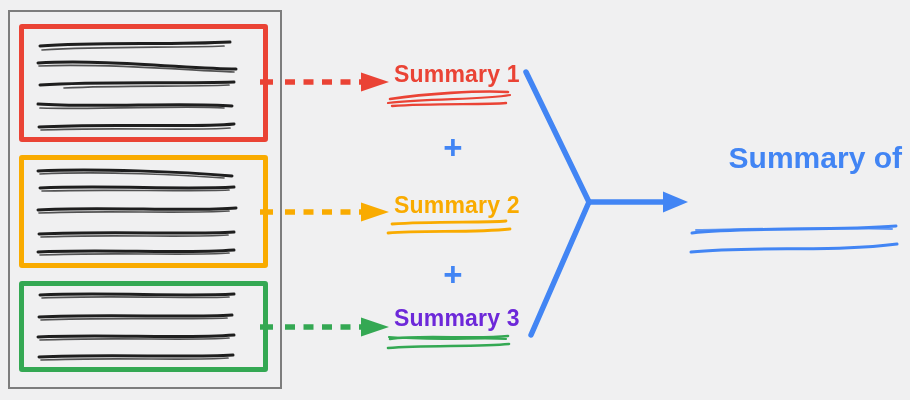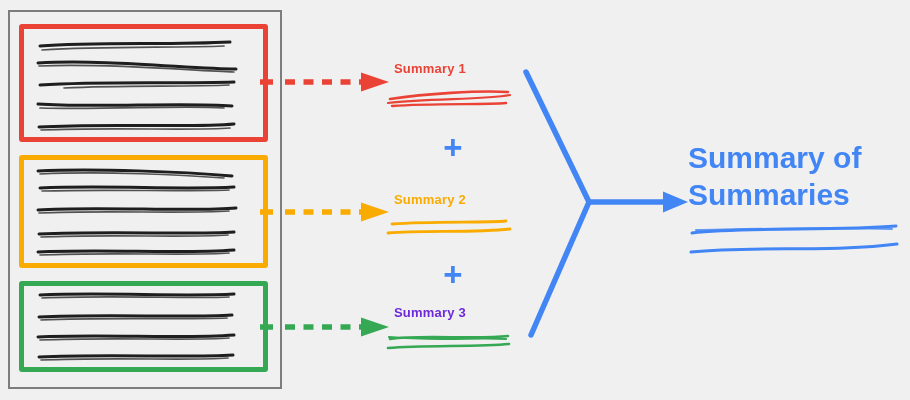--- a/index.html
+++ b/index.html
@@ -25,41 +25,41 @@
   .ink{stroke:#1e1e1e;fill:none;stroke-linecap:round;}
   .ink-main{stroke-width:3;}
   .ink-echo{stroke-width:1.7;opacity:.75;}
   
   .connector{width:136px;height:24px;}
   .connector-red{left:258px;top:70px;}
   .connector-orange{left:258px;top:200px;}
   .connector-green{left:258px;top:315px;}
   
   .summary-label{
-    left:394px;width:140px;font-size:13px;font-weight:600;letter-spacing:.2px;
+    left:394px;width:140px;font-size:23px;font-weight:600;letter-spacing:.2px;
     white-space:nowrap;
   }
   .summary-1-label{top:61px;color:#EA4335;}
   .summary-2-label{top:192px;color:#F9AB00;}
   .summary-3-label{top:305px;color:#6d28d9;}
   .underline-scribble{width:130px;height:26px;left:384px;}
   .scr-1{top:86px;}
   .scr-2{top:216px;}
   .scr-3{top:330px;}
   .plus{
     left:436px;width:34px;text-align:center;
     color:#4285F4;font-size:33px;font-weight:700;line-height:34px;
   }
   .plus-1{top:131px;}
   .plus-2{top:258px;}
   
   .merge{left:515px;top:60px;width:185px;height:290px;}
   
   .final-title{
-    left:688px;top:139px;width:214px;text-align:left;
+    left:688px;top:139px;width:214px;text-align:right;
     color:#4285F4;font-size:30px;font-weight:700;line-height:37px;
   }
   .final-title span{display:block;}
   .final-scribble{left:686px;top:221px;width:216px;height:40px;}
 </style>
 </head>
 <body>
 
 <div class="abs doc-panel">
 
@@ -149,19 +149,18 @@
 
 <svg class="abs merge" viewBox="0 0 185 290">
   <path d="M11,12 L74,142" stroke="#4285F4" stroke-width="5.5" stroke-linecap="round" fill="none"></path>
   <path d="M16,275 L74,142" stroke="#4285F4" stroke-width="5.5" stroke-linecap="round" fill="none"></path>
   <path d="M74,142 L150,142" stroke="#4285F4" stroke-width="5.5" stroke-linecap="round" fill="none"></path>
   <polygon points="148,131.5 173,142 148,152.5" fill="#4285F4"></polygon>
 </svg>
 
 <div class="abs final-title">
   <span>Summary of</span>
-  <span>Summaries</span>
 </div>
 <svg class="abs final-scribble" viewBox="0 0 216 40">
   <path d="M6,12 C60,6 150,10 210,5" stroke="#4285F4" stroke-width="3" fill="none" stroke-linecap="round"></path>
   <path d="M10,9 C70,8 150,6 206,8" stroke="#4285F4" stroke-width="2" fill="none" stroke-linecap="round" opacity=".8"></path>
   <path d="M5,31 C70,25 150,31 211,23" stroke="#4285F4" stroke-width="3" fill="none" stroke-linecap="round"></path>
 </svg>
 
 </body></html>

